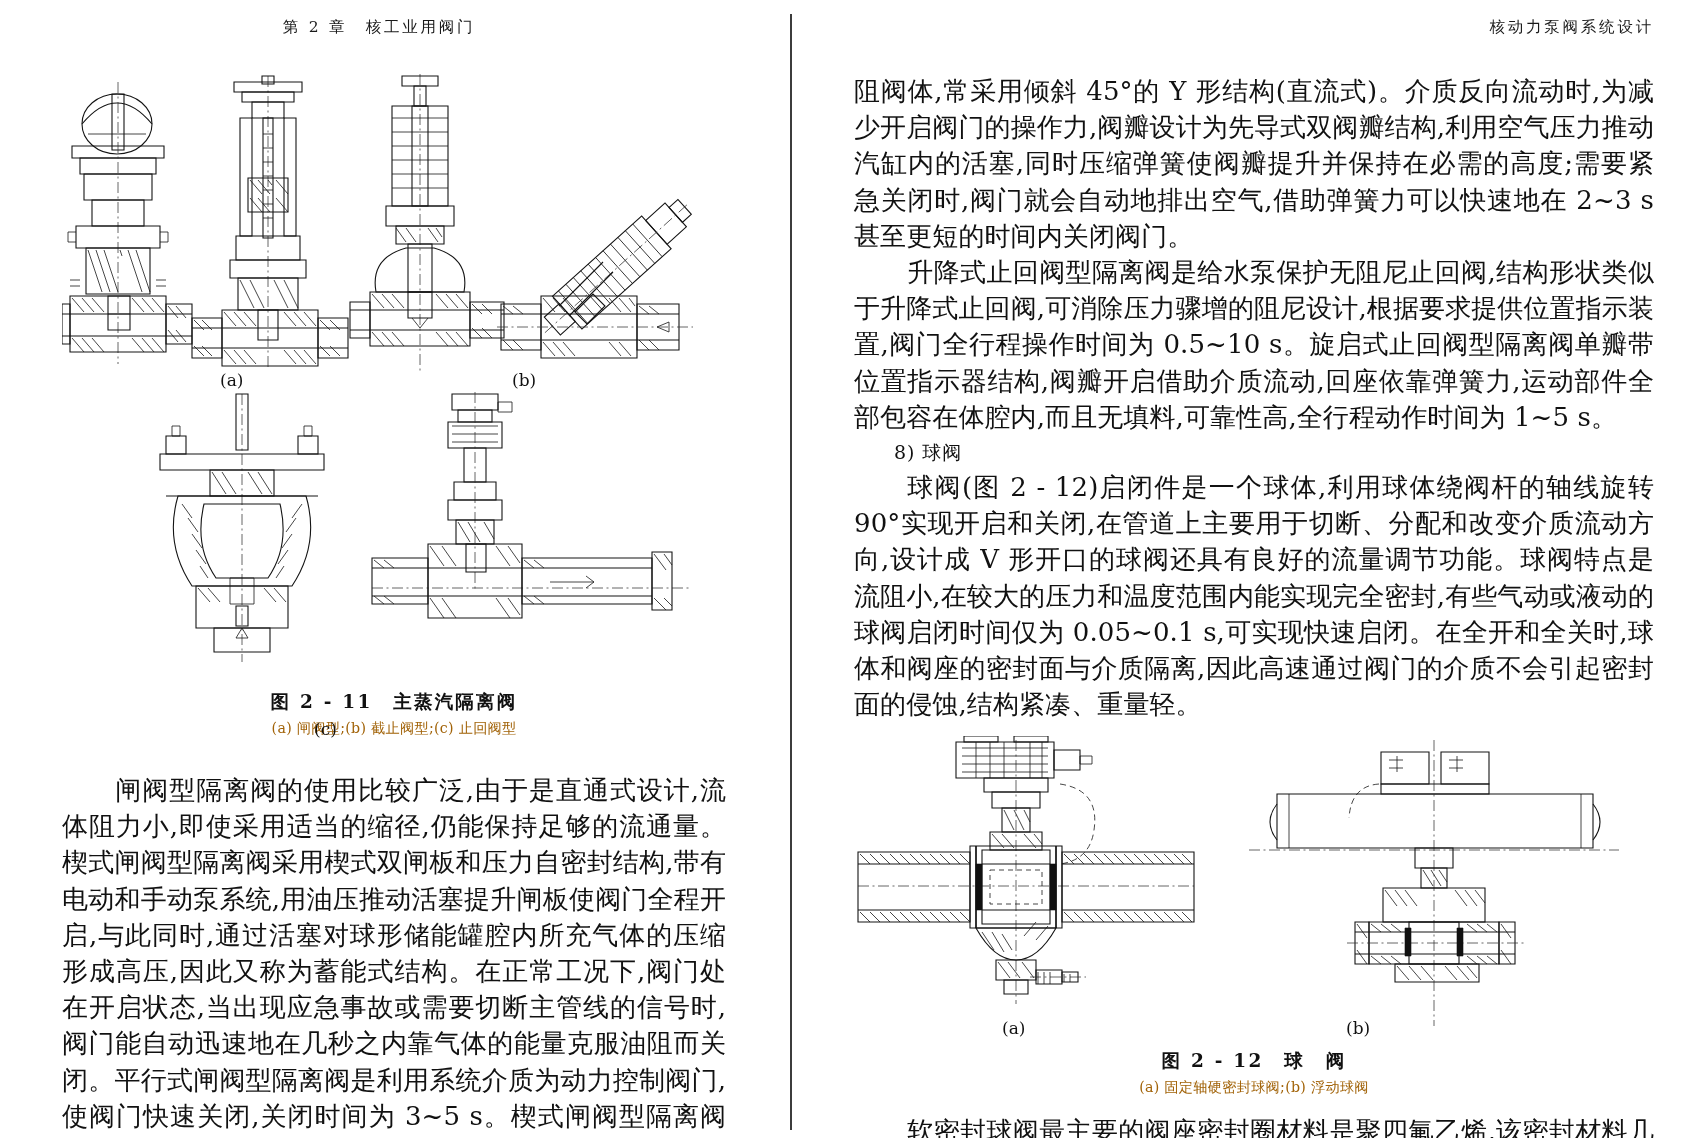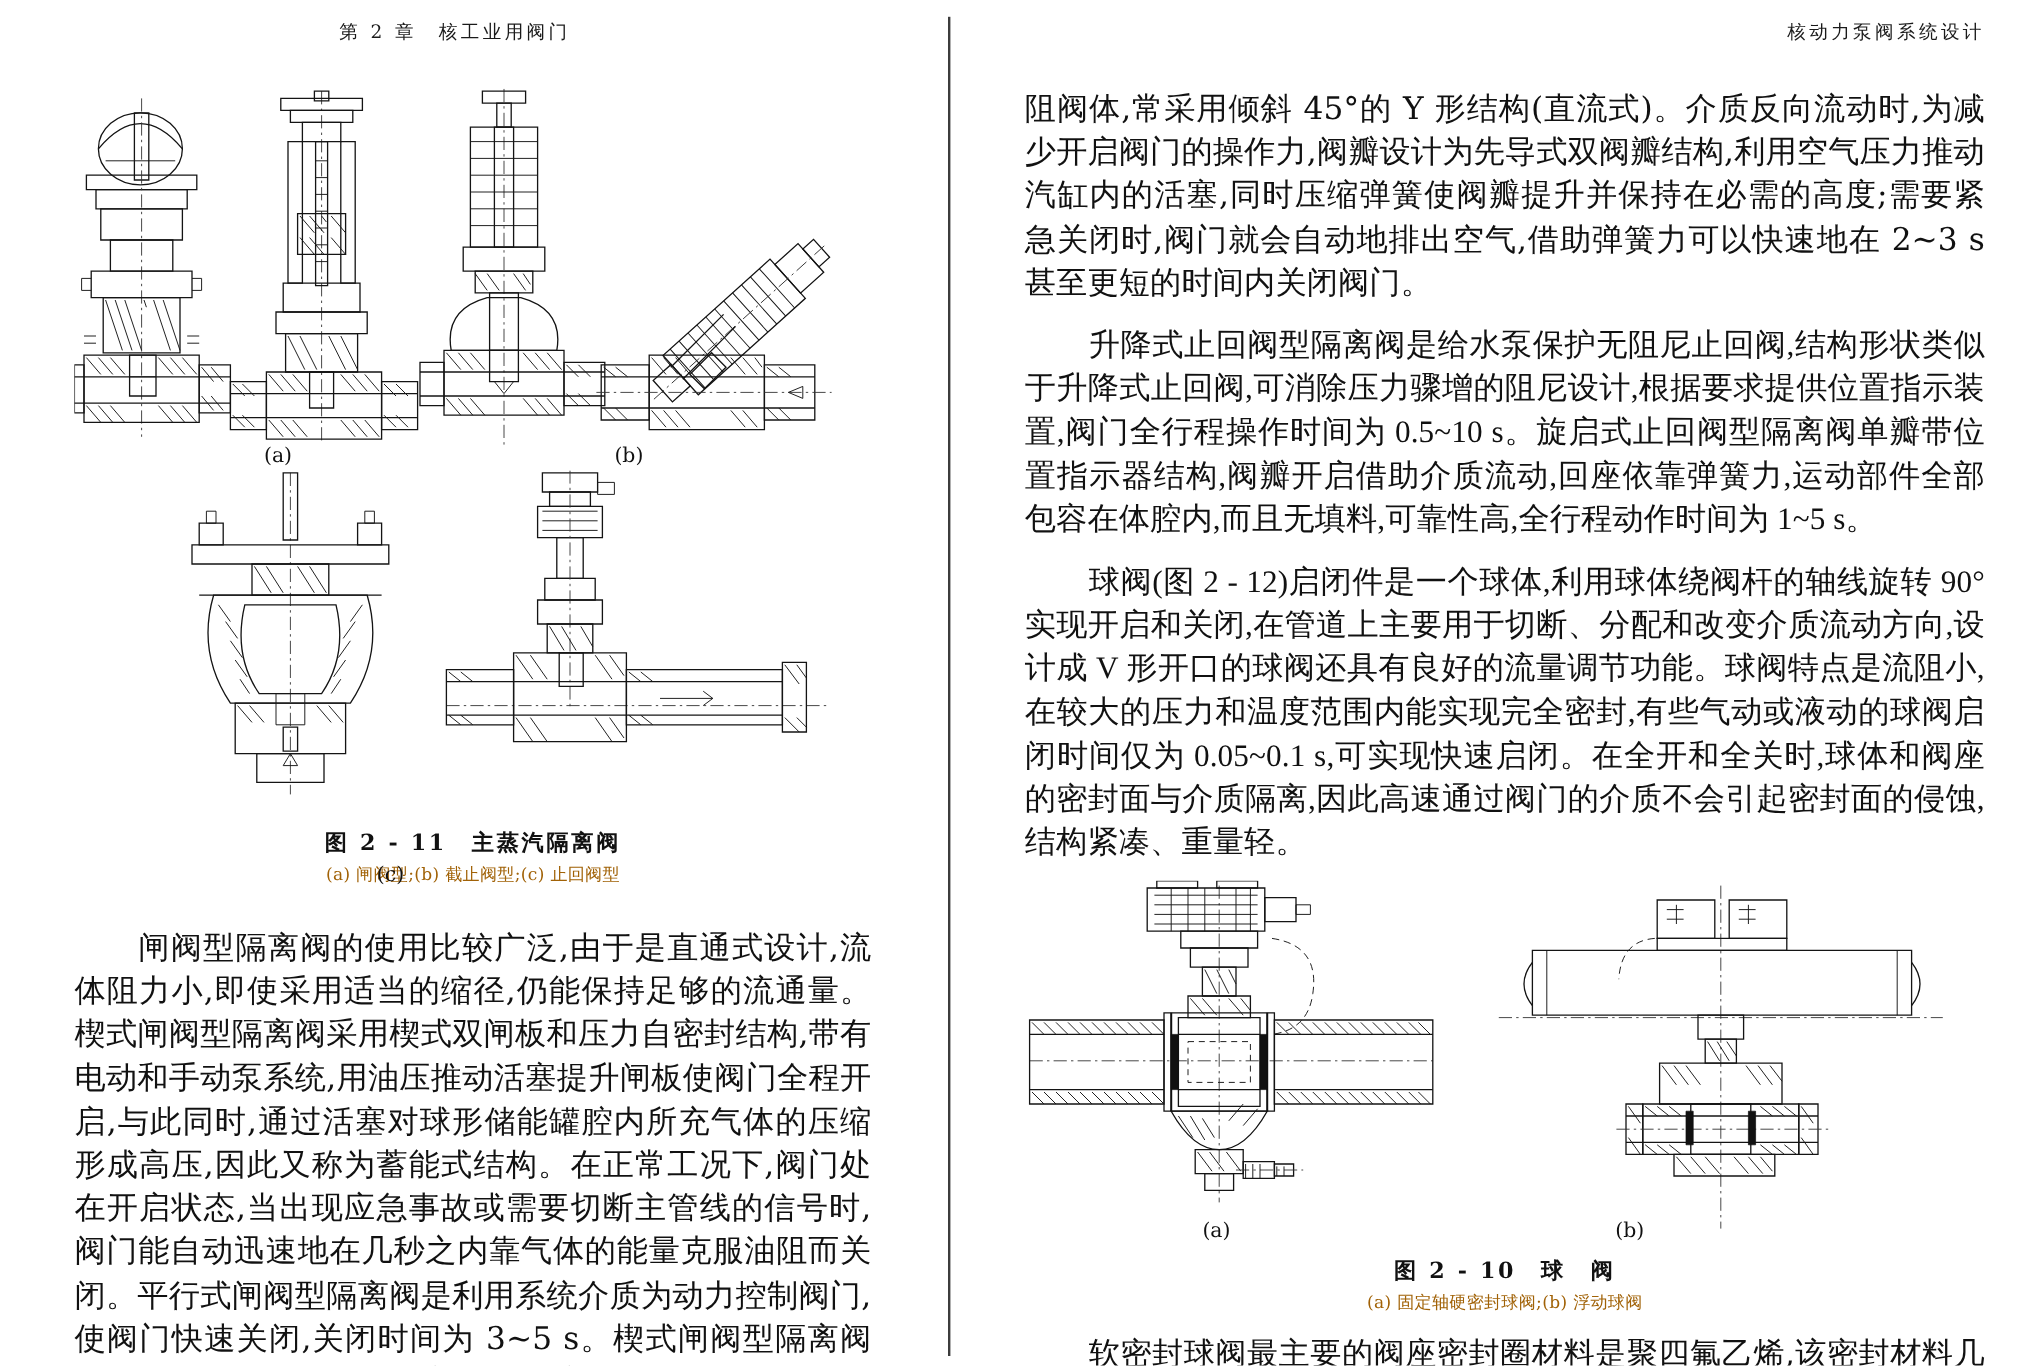--- a/index.html
+++ b/index.html
@@ -42,21 +42,21 @@
 
   
   .para{
     font-size:26px;
     line-height:36.2px;
     text-align:justify;
     text-justify:inter-character;
     letter-spacing:.004em;
     margin:0;
   }
-  .para + .para{margin-top:16px;font-family:Liberation Serif, serif;}
+  .para + .para{margin-top:0;}
   .indent{text-indent:2.05em;}
   .sub-head{
     font-size:19px;
     line-height:34px;
     text-indent:2.1em;
     letter-spacing:.05em;
     margin:0;
   }
 
   
@@ -344,20 +344,21 @@
   <div class="gutter"></div>
 
   <div class="page page-right">
 
     <div class="runhead runhead-right">核动力泵阀系统设计</div>
 
     <p class="para" style="margin-top:33px;">阻阀体,常采用倾斜 45°的 Y 形结构(直流式)。介质反向流动时,为减少开启阀门的操作力,阀瓣设计为先导式双阀瓣结构,利用空气压力推动汽缸内的活塞,同时压缩弹簧使阀瓣提升并保持在必需的高度;需要紧急关闭时,阀门就会自动地排出空气,借助弹簧力可以快速地在 2~3 s 甚至更短的时间内关闭阀门。</p>
 
     <p class="para indent">升降式止回阀型隔离阀是给水泵保护无阻尼止回阀,结构形状类似于升降式止回阀,可消除压力骤增的阻尼设计,根据要求提供位置指示装置,阀门全行程操作时间为 0.5~10 s。旋启式止回阀型隔离阀单瓣带位置指示器结构,阀瓣开启借助介质流动,回座依靠弹簧力,运动部件全部包容在体腔内,而且无填料,可靠性高,全行程动作时间为 1~5 s。</p>
 
+    <p class="sub-head">8) 球阀</p>
 
     <p class="para indent">球阀(图 2 - 12)启闭件是一个球体,利用球体绕阀杆的轴线旋转 90°实现开启和关闭,在管道上主要用于切断、分配和改变介质流动方向,设计成 V 形开口的球阀还具有良好的流量调节功能。球阀特点是流阻小,在较大的压力和温度范围内能实现完全密封,有些气动或液动的球阀启闭时间仅为 0.05~0.1 s,可实现快速启闭。在全开和全关时,球体和阀座的密封面与介质隔离,因此高速通过阀门的介质不会引起密封面的侵蚀,结构紧凑、重量轻。</p>
 
     <div class="figure" style="margin-top:14px;">
       <svg width="800" height="290" viewBox="0 0 800 290">
 
         <g transform="translate(10,0)">
           <path class="ctr" d="M-6 150 H330"></path>
           <path class="ctr" d="M152 4 V268"></path>
 
@@ -474,19 +475,19 @@
           <path class="ln" d="M136 228 h84 v18 h-84 z"></path>
           <g class="ln-thin">
               <path d="M138 230 l12 14 M150 230 l12 14 M162 230 l12 14 M186 230 l12 14 M198 230 l12 14 M208 230 l10 12"></path>
             </g>
         </g>
       </svg>
 
       <div class="panel-label" style="left:148px;top:282px;">(a)</div>
       <div class="panel-label" style="left:492px;top:282px;">(b)</div>
 
-      <div class="fig-caption" style="margin-top:22px;">图 2 - 10　球　阀</div>
+      <div class="fig-caption" style="margin-top:22px;">图 2 - 12　球　阀</div>
       <div class="fig-subcaption">(a) 固定轴硬密封球阀;(b) 浮动球阀</div>
     </div>
 
     <p class="para indent" style="margin-top:16px;">软密封球阀最主要的阀座密封圈材料是聚四氟乙烯,该密封材料几乎对所有的化学物质都是惰性的,且具有摩擦因数小、密封性能优良的综合性特</p>
   </div>
 </div>
 
 </body></html>

